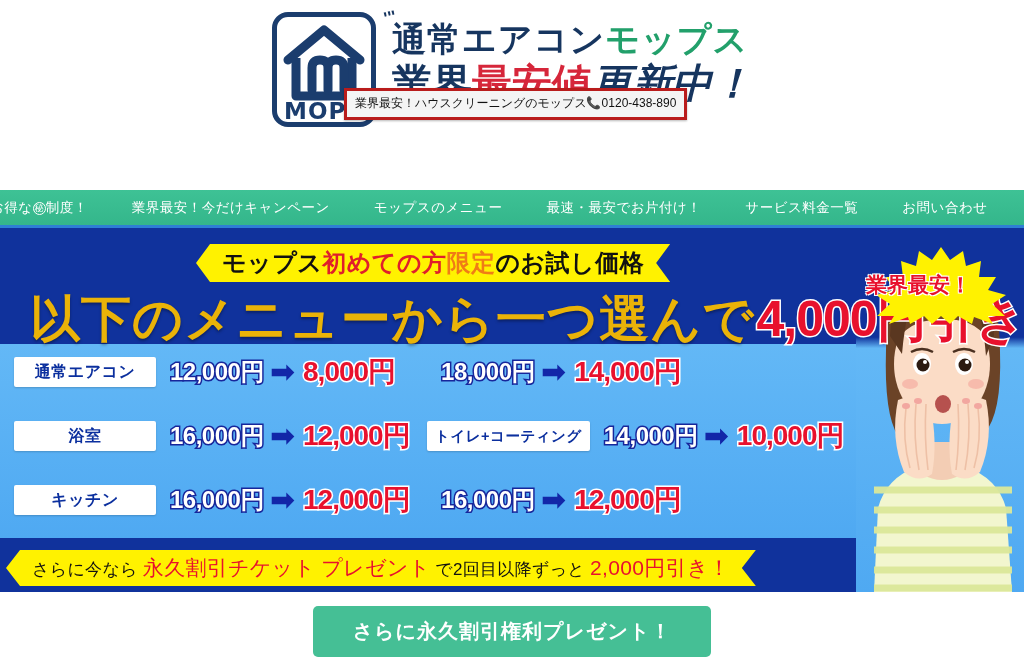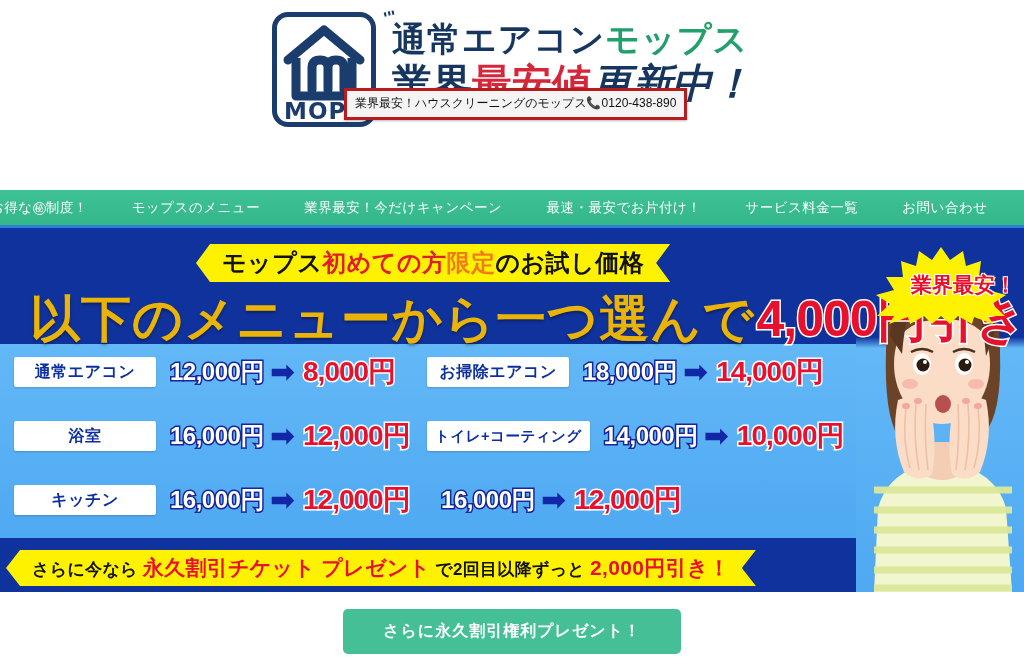--- a/index.html
+++ b/index.html
@@ -70,21 +70,21 @@
     display:flex; align-items:center; white-space:nowrap; }
   .hl-white{ font-size:50px; font-weight:bold; color:#eab308; letter-spacing:1px;
     text-shadow:0 2px 3px rgba(0,0,0,.35); }
   .hl-price{ font-size:50px; font-weight:bold; color:#e8112d; margin:0 2px;
     -webkit-text-stroke:3px #ffffff; paint-order:stroke fill;
     letter-spacing:-1px; }
   .hl-tail{ font-size:40px; font-weight:bold; color:#fff; letter-spacing:1px; }
 
   
   .burst{ position:absolute; right:8px; top:18px; width:150px; height:78px;
-    z-index:9; display:flex; align-items:center; justify-content:flex-end; }
+    z-index:9; display:flex; align-items:center; justify-content:flex-start; }
   .burst-txt{ position:absolute; font-size:21px; font-weight:bold; color:#e8112d;
     letter-spacing:0px; white-space:nowrap;
     text-shadow:1px 1px 0 #fff,-1px 1px 0 #fff,1px -1px 0 #fff,-1px -1px 0 #fff; }
 
   
   .panel{ position:absolute; left:0; top:116px; width:1024px; height:194px;
     background:linear-gradient(#63b8f6,#4fa9f2); z-index:4; }
 
   .rows{ position:absolute; left:0; top:120px; width:864px; z-index:7; }
   .prow{ display:flex; align-items:center; height:48px; margin-bottom:16px; }
@@ -106,27 +106,27 @@
     font-weight:bold; }
   .new{ font-size:28px; font-weight:bold; color:#e8112d; margin-left:4px;
     -webkit-text-stroke:3px #ffffff; paint-order:stroke fill;
     letter-spacing:-1px; white-space:nowrap; }
 
   
   .lowbar{ position:absolute; left:6px; top:322px; z-index:8; }
   .lowbar-band{ background:#fff200; height:36px; display:flex; align-items:center;
     padding:0 26px; white-space:nowrap;
     clip-path:polygon(14px 0,100% 0,calc(100% - 14px) 50%,100% 100%,14px 100%,0 50%); }
-  .lowbar-txt{ font-size:17px; font-weight:bold; color:#111; letter-spacing:.3px; }
+  .lowbar-txt{ font-size:17px; font-weight:normal; color:#111; letter-spacing:.3px; }
   .lowbar-txt .r{ color:#e8112d; font-size:21px; }
 
   
   .footer{ height:79px; background:#fff; display:flex; align-items:center;
     justify-content:center; }
-  .cta{ background:#45bf95; color:#fff; font-size:16px; font-weight:bold;
+  .cta{ background:#45bf95; color:#fff; font-size:20px; font-weight:bold;
     border:none; border-radius:5px; padding:12px 40px; letter-spacing:1px;
     cursor:pointer; white-space:nowrap; }
 </style>
 </head>
 <body>
 
 <div class="page">
 
   <div class="header">
     <div class="header-inner">
@@ -155,22 +155,22 @@
 
     <div class="tooltip">
       <span>業界最安！ハウスクリーニングのモップス</span><span class="ph">📞</span><span>0120-438-890</span>
     </div>
   </div>
 
   <div class="nav">
     <div class="nav-item">
       <span>お得な</span><span class="maru">秘</span><span>制度！</span>
     </div>
+    <div class="nav-item">業界最安！今だけキャンペーン</div>
     <div class="nav-item">モップスのメニュー</div>
-    <div class="nav-item">業界最安！今だけキャンペーン</div>
     <div class="nav-item">最速・最安でお片付け！</div>
     <div class="nav-item">サービス料金一覧</div>
     <div class="nav-item">お問い合わせ</div>
     <div class="nav-item">信頼される</div>
   </div>
 
   <div class="hero">
 
     <div class="panel"></div>
 
@@ -267,23 +267,20 @@
       <div class="prow">
         <div class="pcell left">
           <div class="tag">
             <span>通常エアコン</span>
           </div>
           <span class="old">12,000円</span>
           <span class="arrow">➡</span>
           <span class="new">8,000円</span>
         </div>
         <div class="pcell right">
-          <div class="tag">
-            <span>お掃除エアコン</span>
-          </div>
           <span class="old">18,000円</span>
           <span class="arrow">➡</span>
           <span class="new">14,000円</span>
         </div>
       </div>
 
       <div class="prow">
         <div class="pcell left">
           <div class="tag">
             <span>浴室</span>

